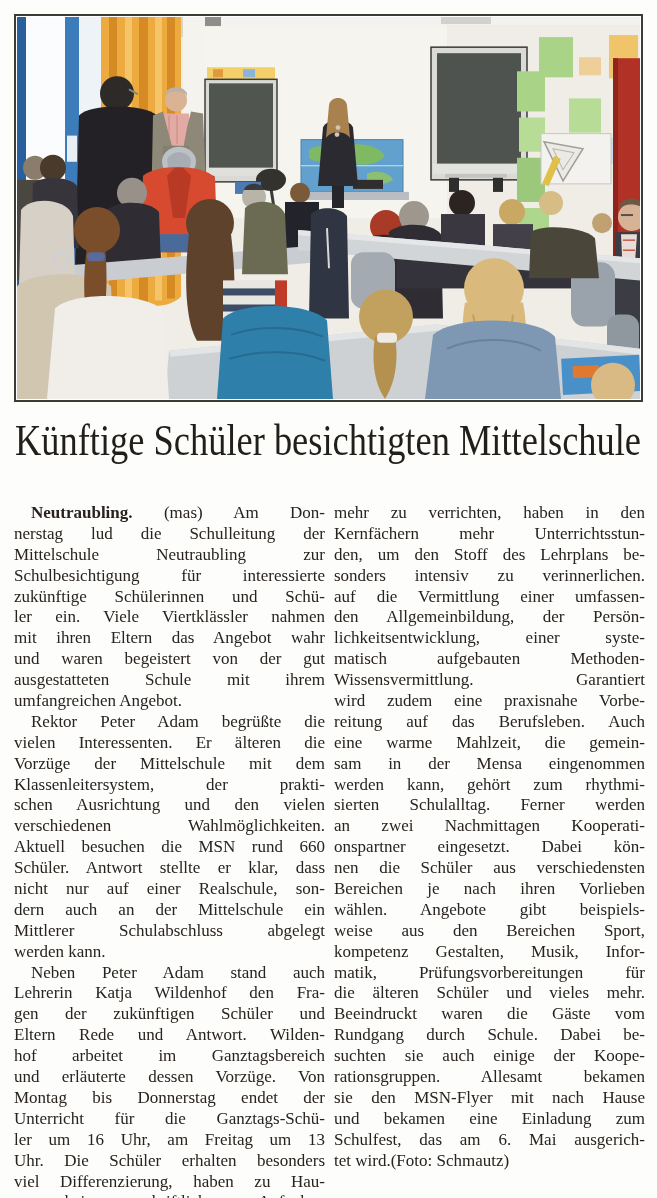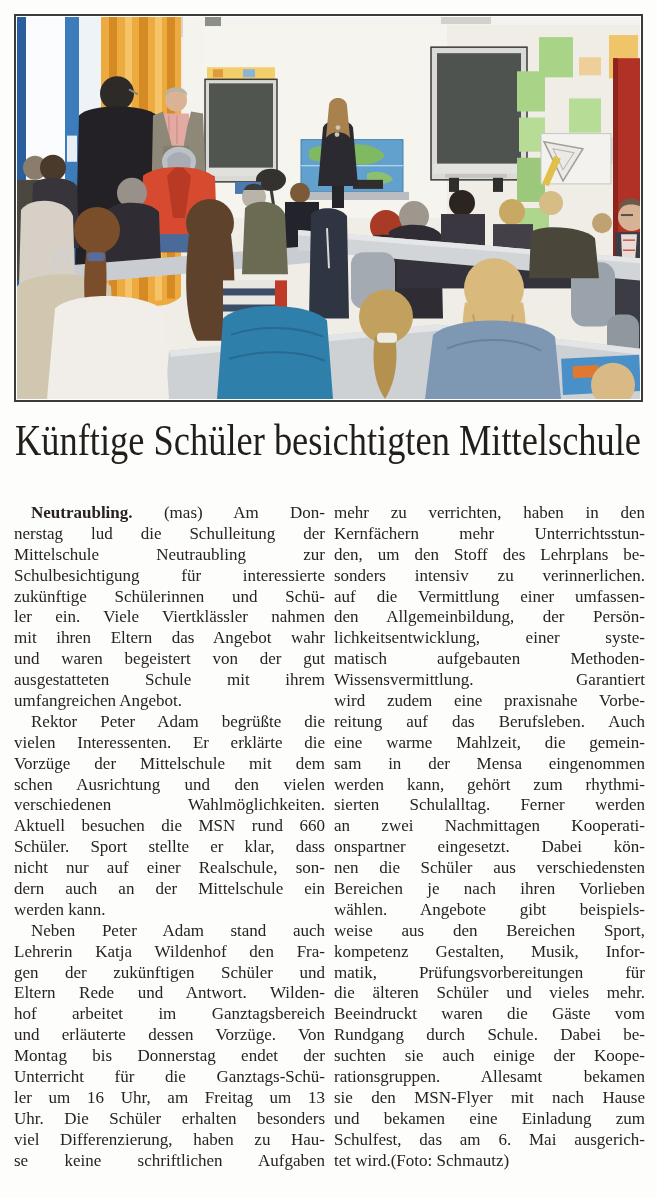--- a/index.html
+++ b/index.html
@@ -258,28 +258,30 @@
         <div class="line">nerstag lud die Schulleitung der</div>
         <div class="line">Mittelschule Neutraubling zur</div>
         <div class="line">Schulbesichtigung für interessierte</div>
         <div class="line">zukünftige Schülerinnen und Schü-</div>
         <div class="line">ler ein. Viele Viertklässler nahmen</div>
         <div class="line">mit ihren Eltern das Angebot wahr</div>
         <div class="line">und waren begeistert von der gut</div>
         <div class="line">ausgestatteten Schule mit ihrem</div>
         <div class="line end">umfangreichen Angebot.</div>
         <div class="line indent">Rektor Peter Adam begrüßte die</div>
-        <div class="line">vielen Interessenten. Er erklärte die</div>
+        <div class="line">vielen Interessenten. Er älteren die</div>
         <div class="line">Vorzüge der Mittelschule mit dem</div>
+        <div class="line">Klassenleitersystem, der prakti-</div>
         <div class="line">schen Ausrichtung und den vielen</div>
         <div class="line">verschiedenen Wahlmöglichkeiten.</div>
         <div class="line">Aktuell besuchen die MSN rund 660</div>
-        <div class="line">Schüler. Sport stellte er klar, dass</div>
+        <div class="line">Schüler. Antwort stellte er klar, dass</div>
         <div class="line">nicht nur auf einer Realschule, son-</div>
         <div class="line">dern auch an der Mittelschule ein</div>
+        <div class="line">Mittlerer Schulabschluss abgelegt</div>
         <div class="line end">werden kann.</div>
         <div class="line indent">Neben Peter Adam stand auch</div>
         <div class="line">Lehrerin Katja Wildenhof den Fra-</div>
         <div class="line">gen der zukünftigen Schüler und</div>
         <div class="line">Eltern Rede und Antwort. Wilden-</div>
         <div class="line">hof arbeitet im Ganztagsbereich</div>
         <div class="line">und erläuterte dessen Vorzüge. Von</div>
         <div class="line">Montag bis Donnerstag endet der</div>
         <div class="line">Unterricht für die Ganztags-Schü-</div>
         <div class="line">ler um 16 Uhr, am Freitag um 13</div>

